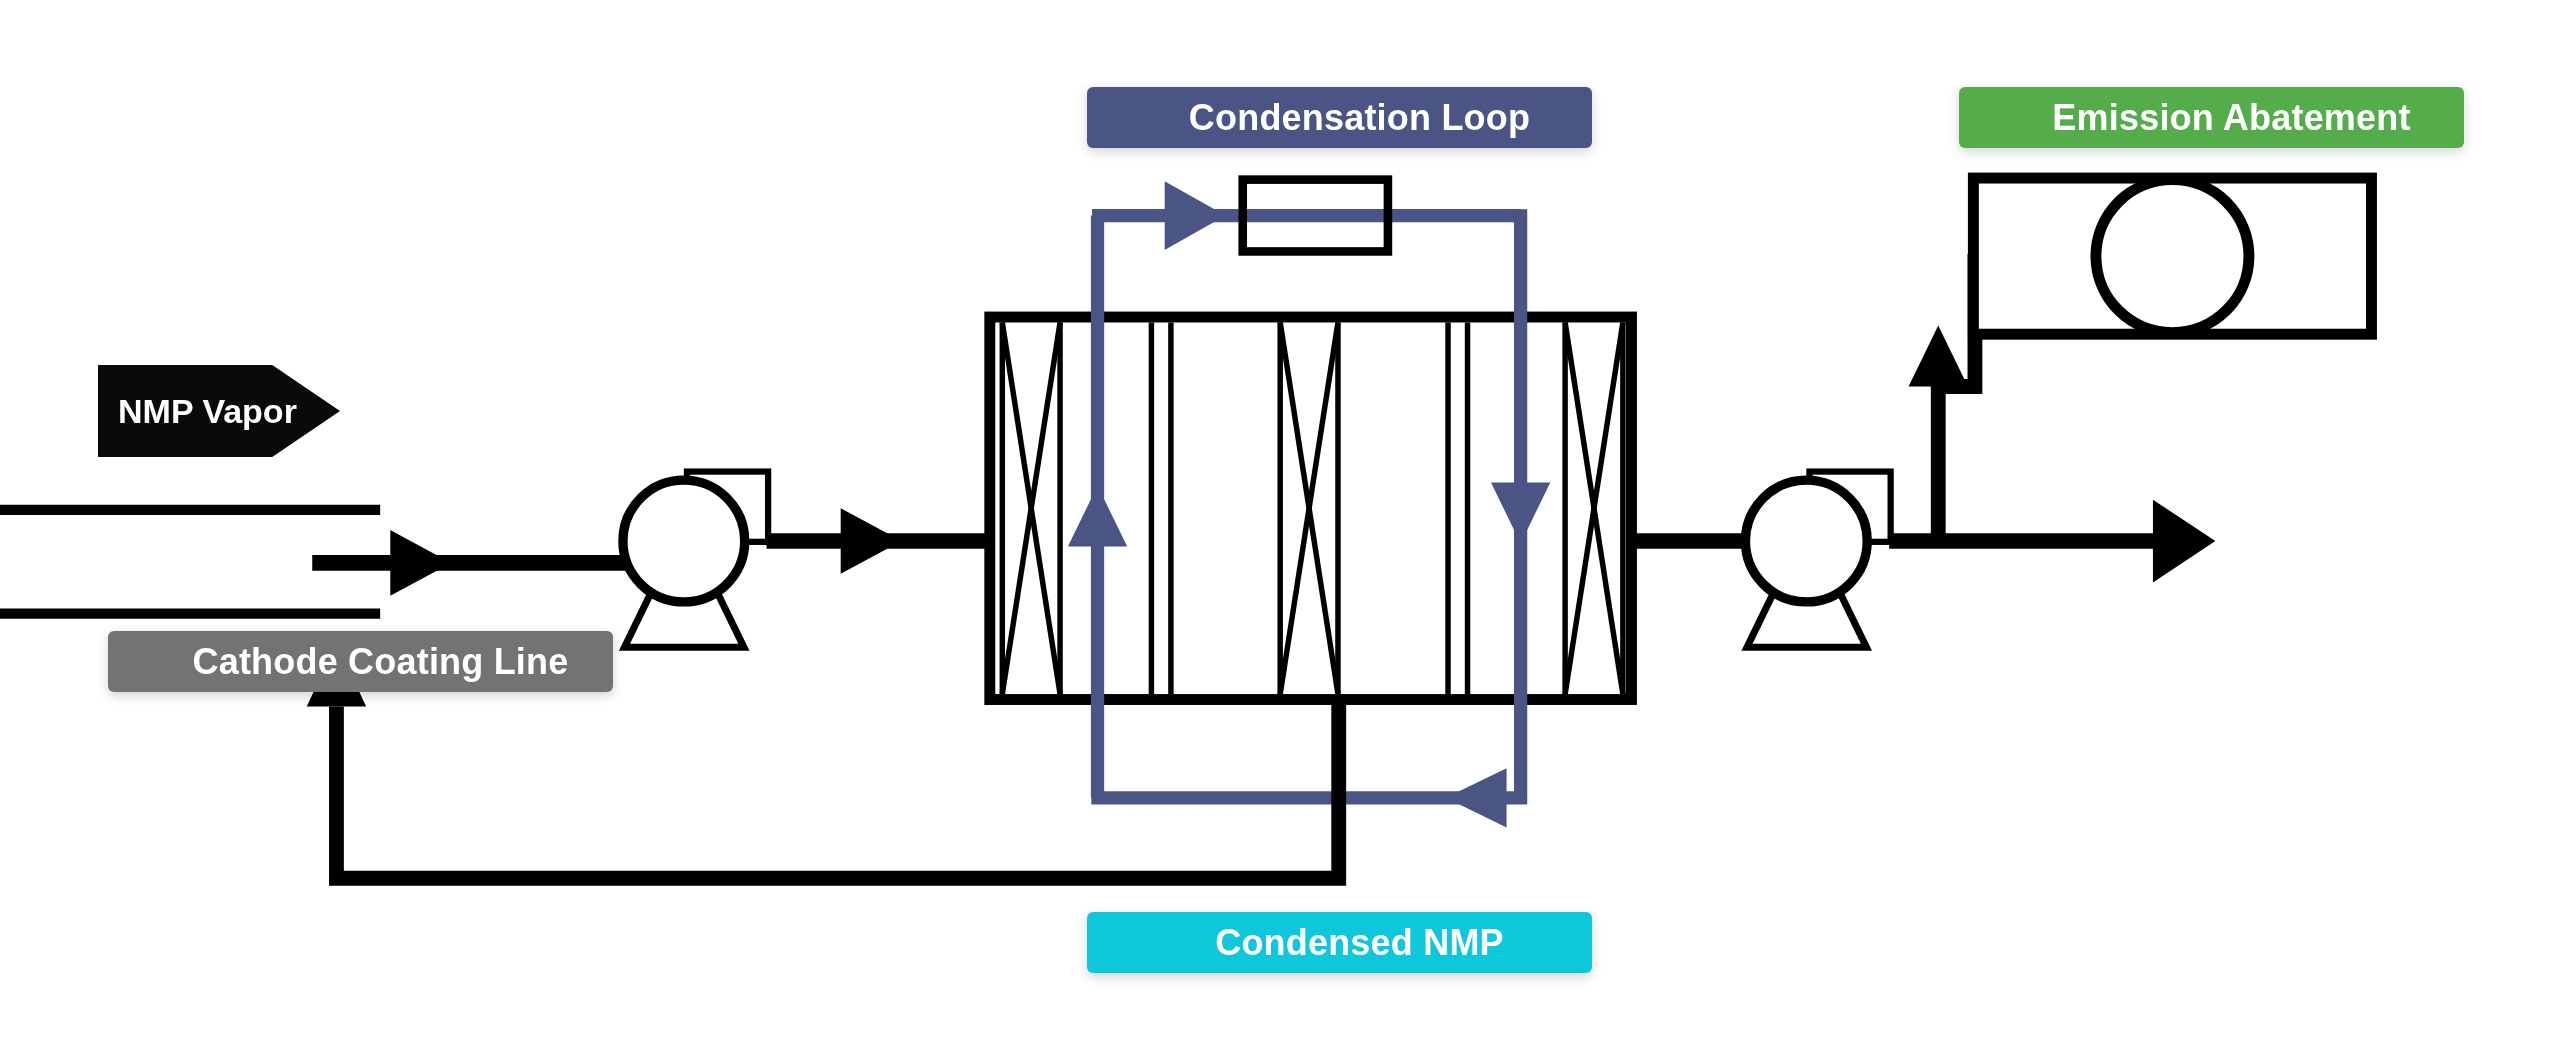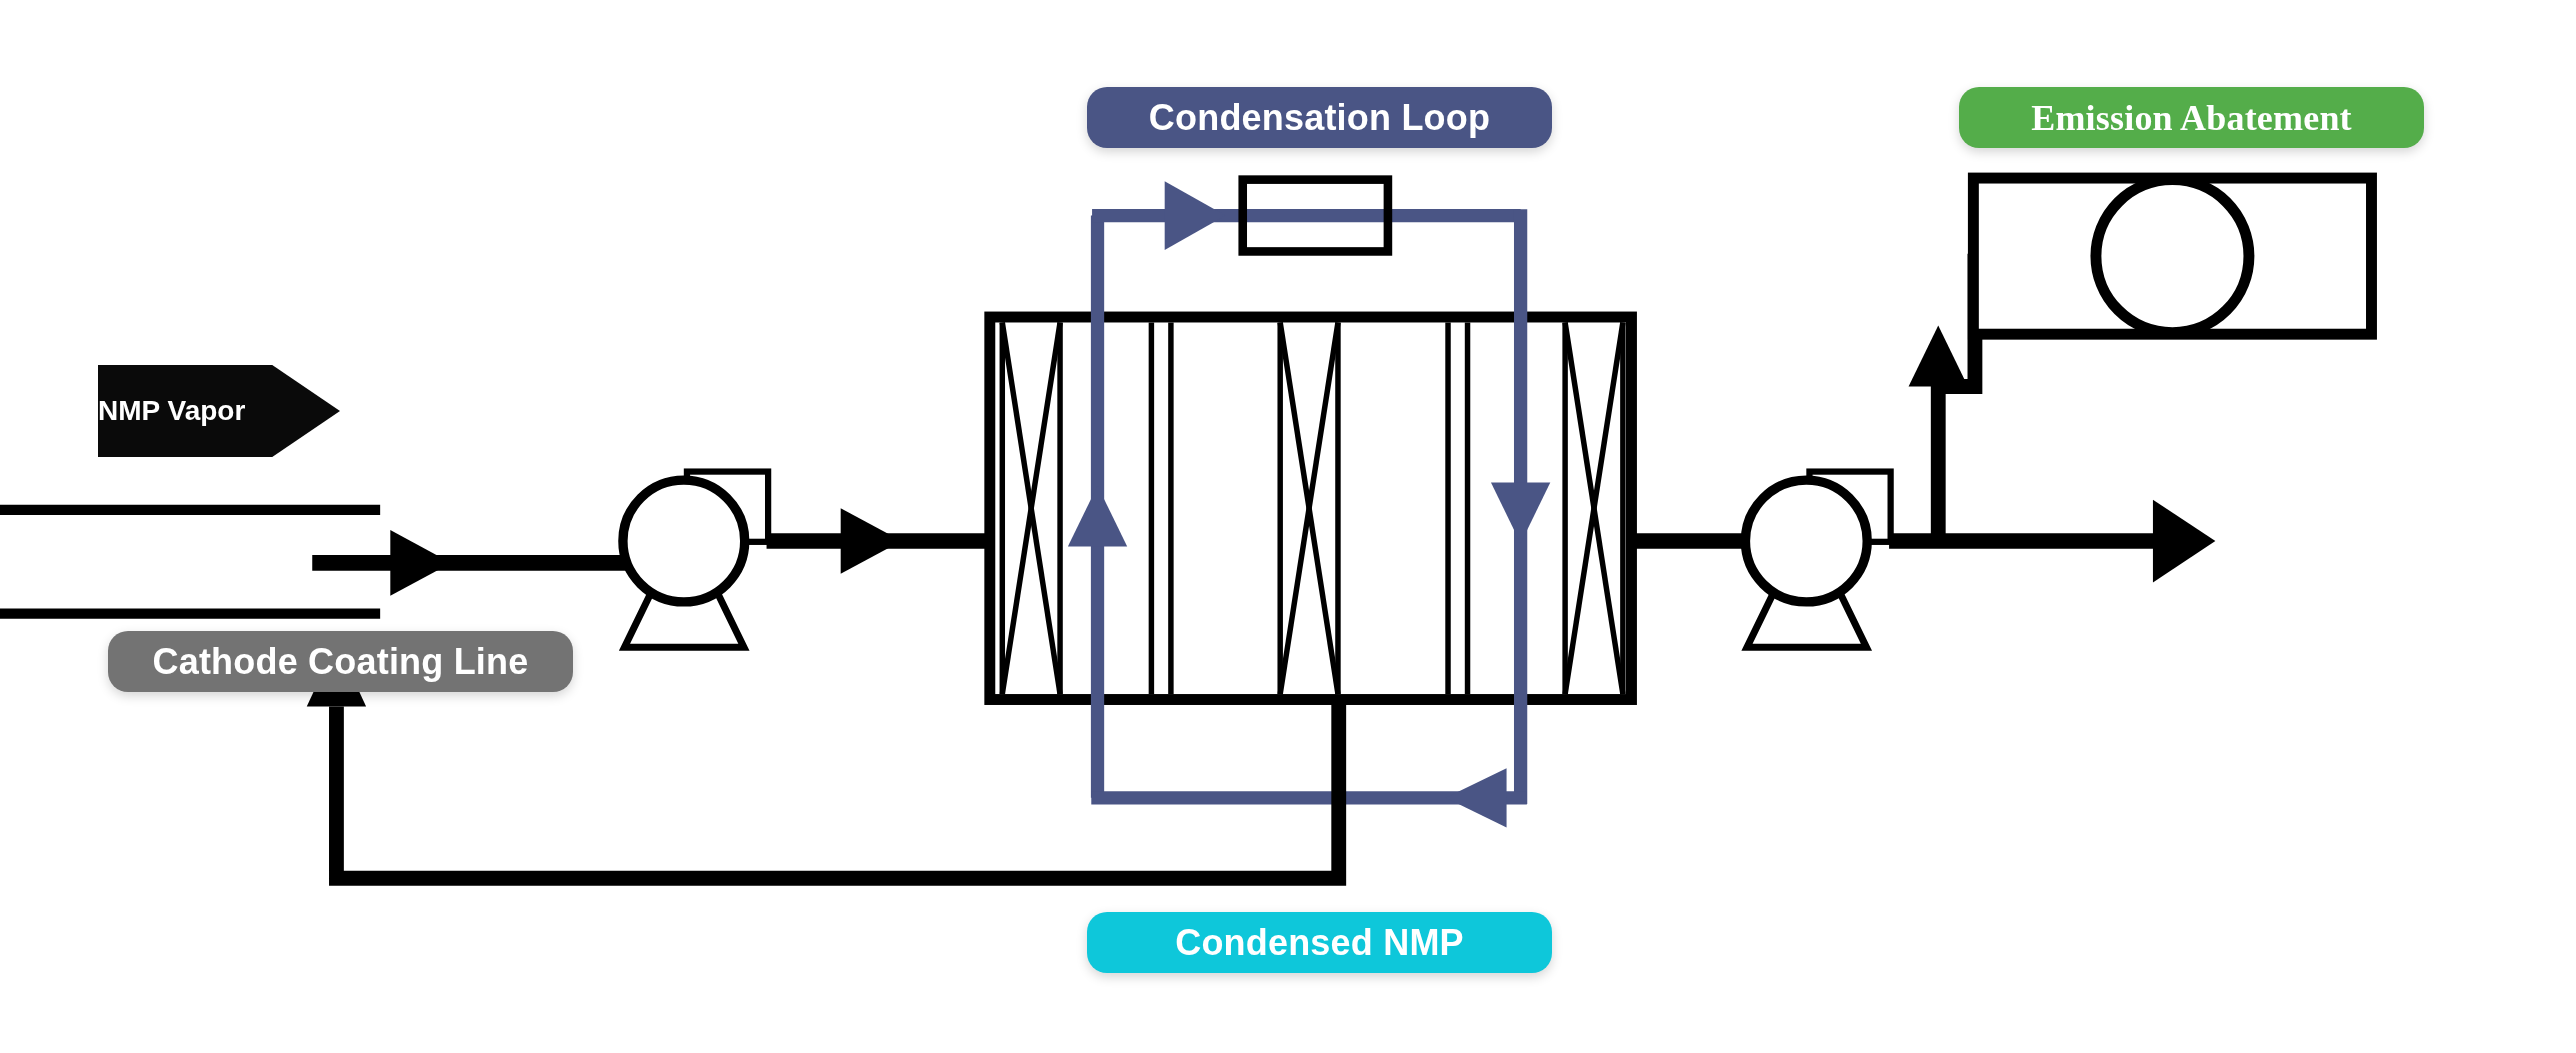--- a/index.html
+++ b/index.html
@@ -25,40 +25,40 @@
     left: 0; top: 0;
     width: 2576px;
     height: 1054px;
   }
   
   .chip {
     position: absolute;
     display: flex;
     align-items: center;
     justify-content: center;
-    border-radius: 20px;
+    border-radius: 6px;
     color: #ffffff;
     font-weight: bold;
     letter-spacing: 0.2px;
     white-space: nowrap;
     box-shadow: 0 3.9px 11px rgba(0,0,0,0.17);
     font-family: "Liberation Sans", sans-serif;
+    padding-left: 40px;
   }
   .chip-condensation-loop {
     left: 1087px; top: 87px;
     width: 465px; height: 61px;
     font-size: 36px;
     background: #4a5585;
   }
   .chip-emission-abatement {
     left: 1959px; top: 87px;
     width: 465px; height: 61px;
     font-size: 36px;
     background: #54ad4a;
-    font-family: Liberation Serif, serif;
   }
   .chip-vapor-back-to-cooler {
     left: 1959px; top: 562px;
     width: 465px; height: 61px;
     font-size: 36px;
     background: #0ec7da;
   }
   .chip-cathode-coating-line {
     left: 108px; top: 631px;
     width: 465px; height: 61px;
@@ -72,23 +72,24 @@
     background: #0ec7da;
   }
   
   .pennant {
     position: absolute;
     left: 98px; top: 365px;
     width: 242px; height: 92px;
     background: #0a0a0a;
     color: #ffffff;
     font-weight: bold;
-    font-size: 28px;
+    font-size: 34px;
     display: flex;
     align-items: center;
+    padding-left: 20px;
     box-sizing: border-box;
     clip-path: polygon(0 0, 72% 0, 100% 50%, 72% 100%, 0 100%);
     filter: drop-shadow(0 4.7px 9.4px rgba(0,0,0,0.22));
     font-family: "Liberation Sans", sans-serif;
   }
 </style>
 </head>
 <body>
 
 <div id="diagram-root">

